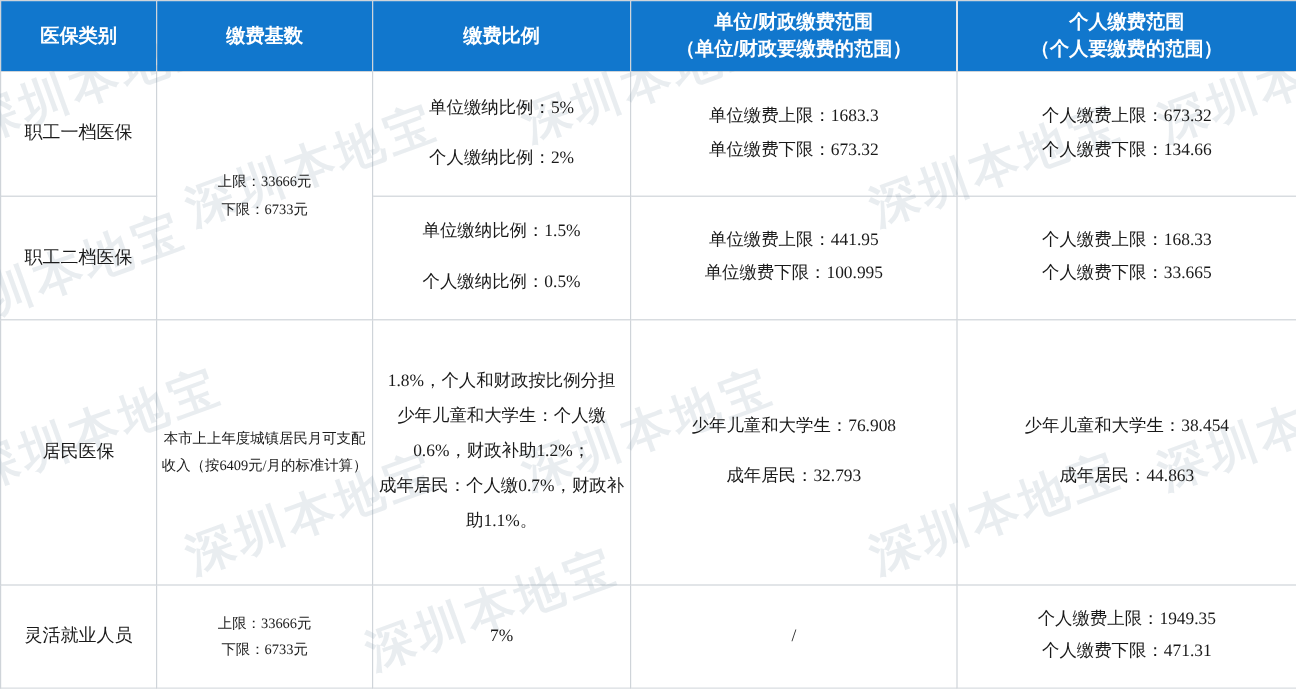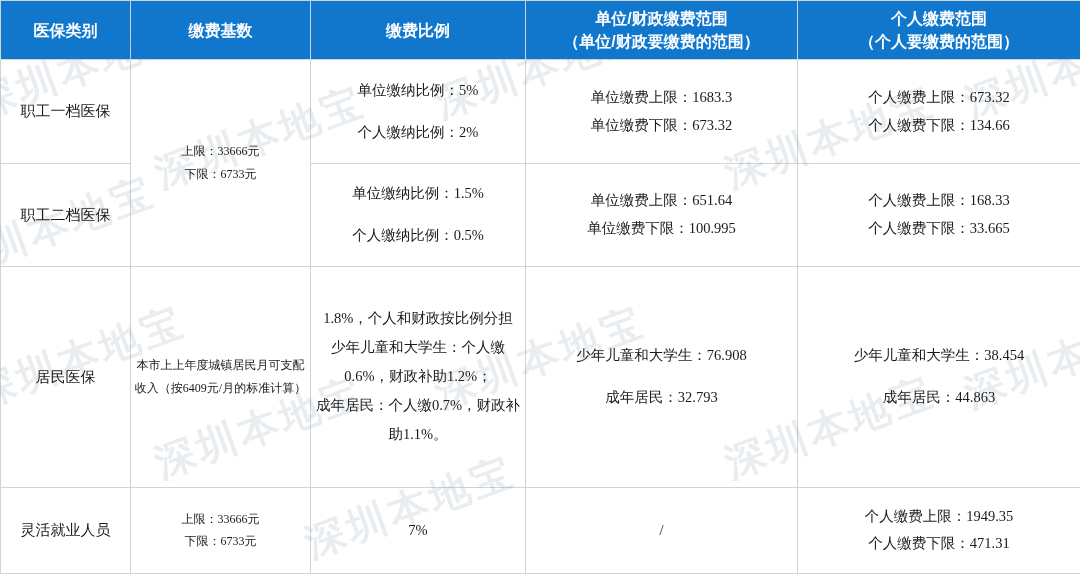--- a/index.html
+++ b/index.html
@@ -156,21 +156,21 @@
         </td>
       </tr>
 
       <tr style="height:102px;">
         <td class="cat">职工二档医保</td>
         <td>
           <span class="line">单位缴纳比例：1.5%</span>
           <span class="line sp">个人缴纳比例：0.5%</span>
         </td>
         <td>
-          <span class="line">单位缴费上限：651.64</span>
+          <span class="line">单位缴费上限：441.95</span>
           <span class="line">单位缴费下限：100.995</span>
         </td>
         <td>
           <span class="line">个人缴费上限：168.33</span>
           <span class="line">个人缴费下限：33.665</span>
         </td>
       </tr>
 
       <tr style="height:218px;">
         <td class="cat">居民医保</td>

